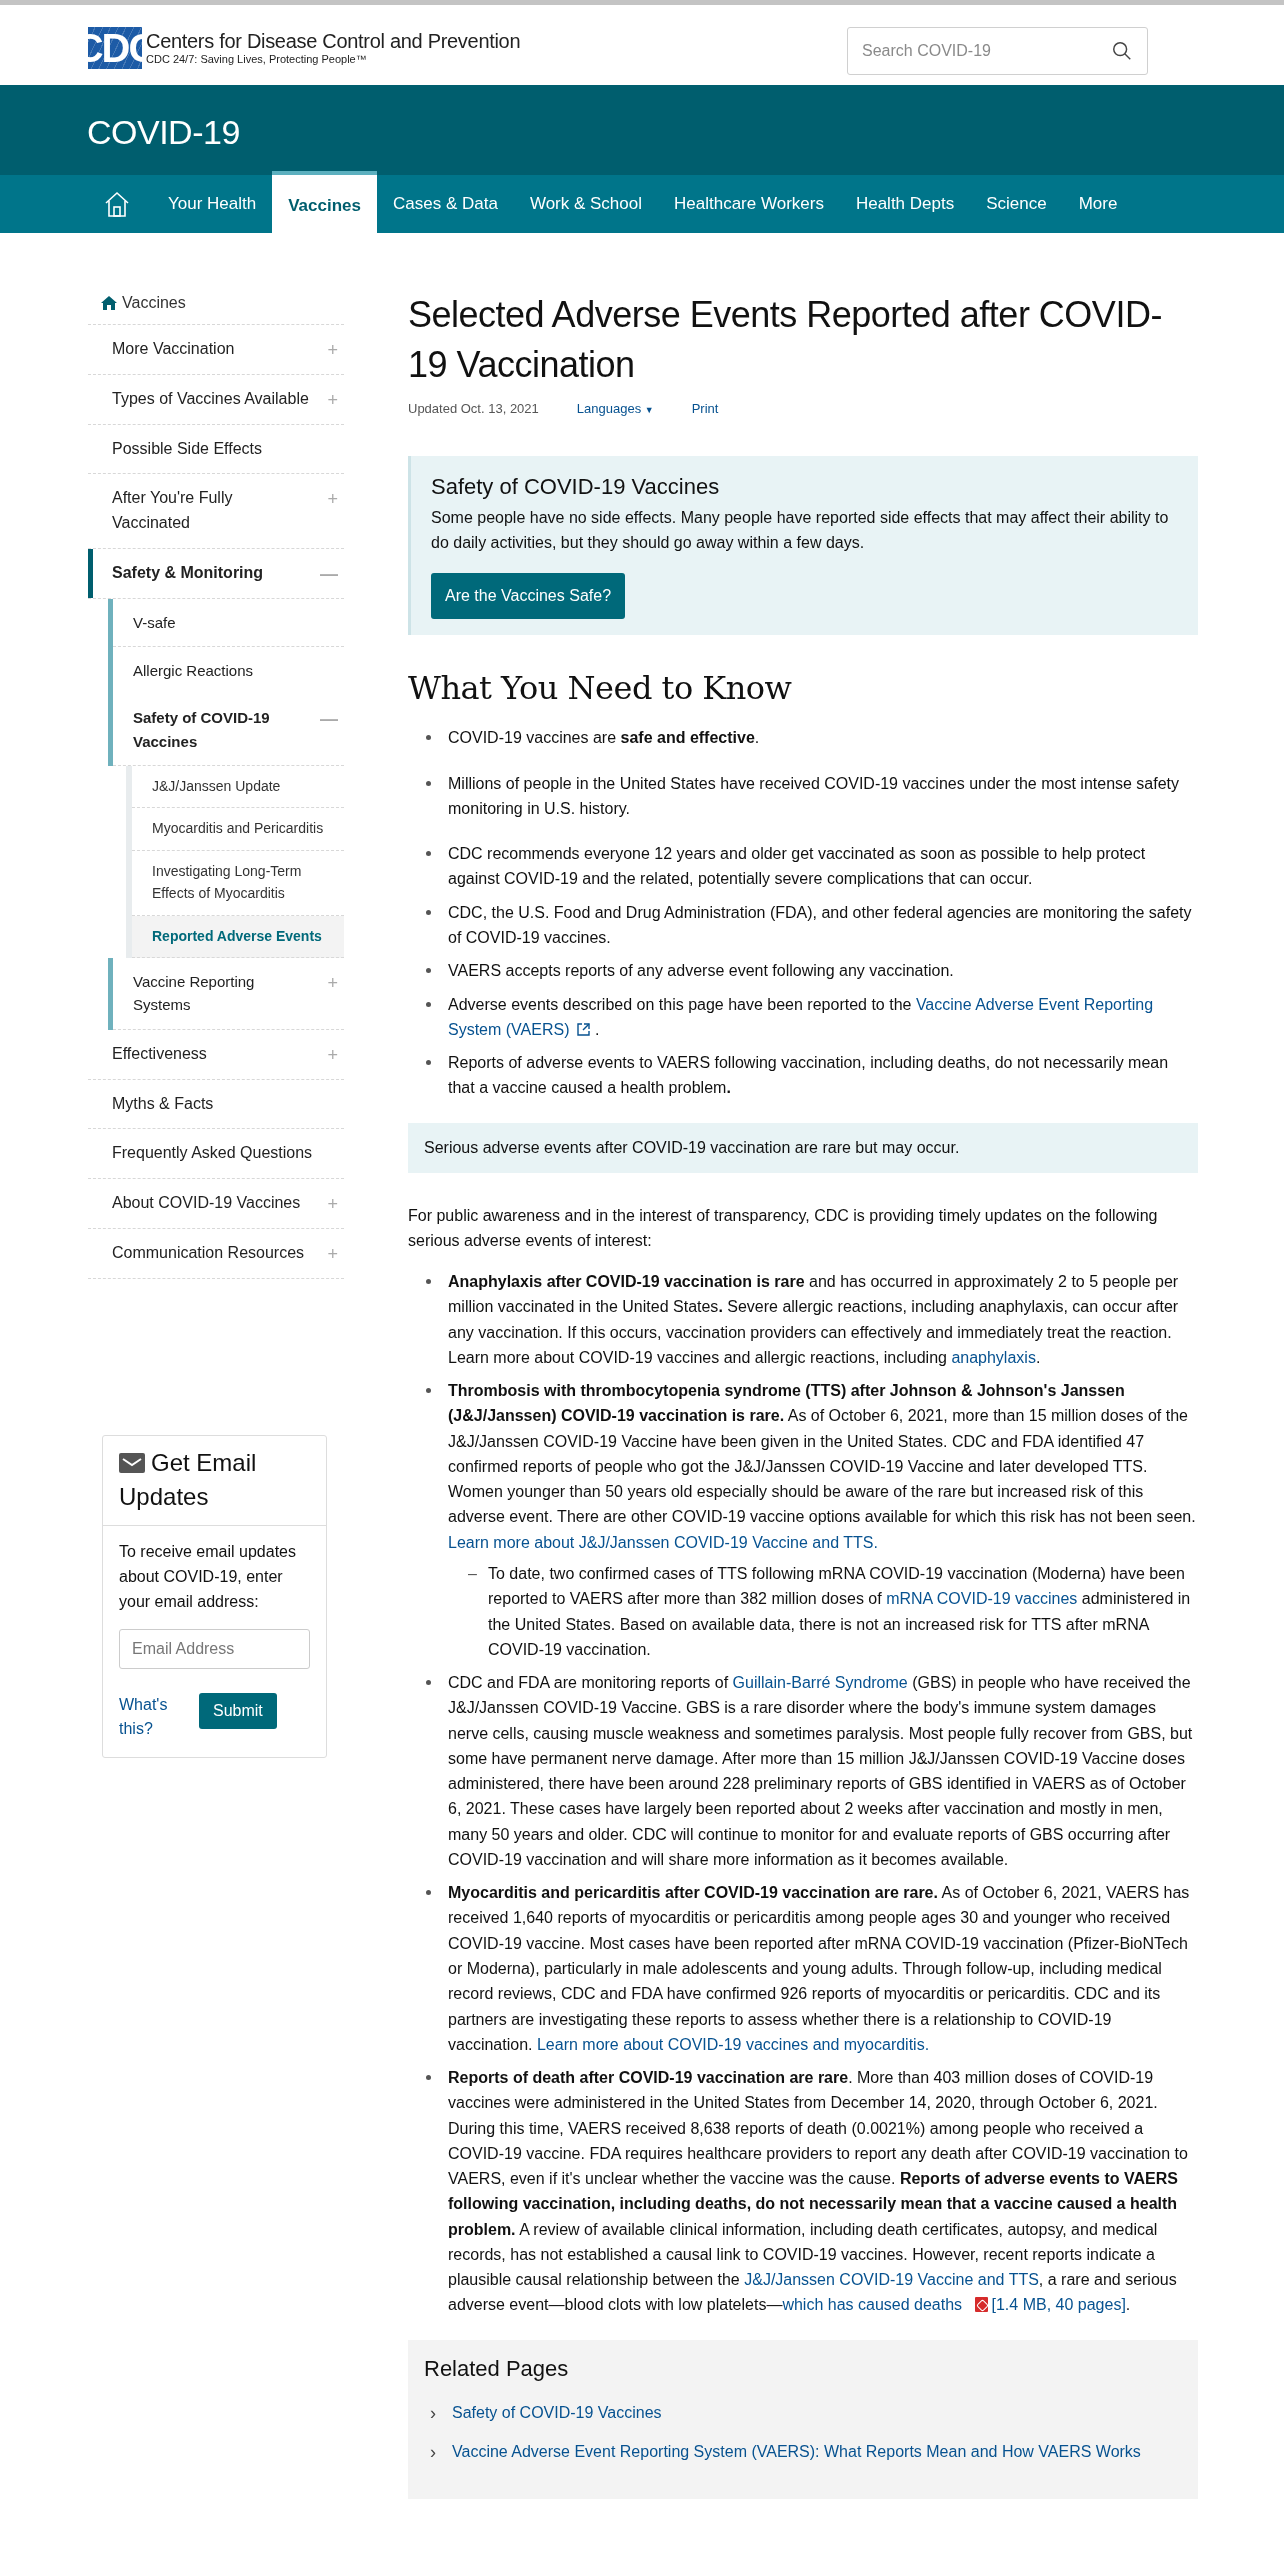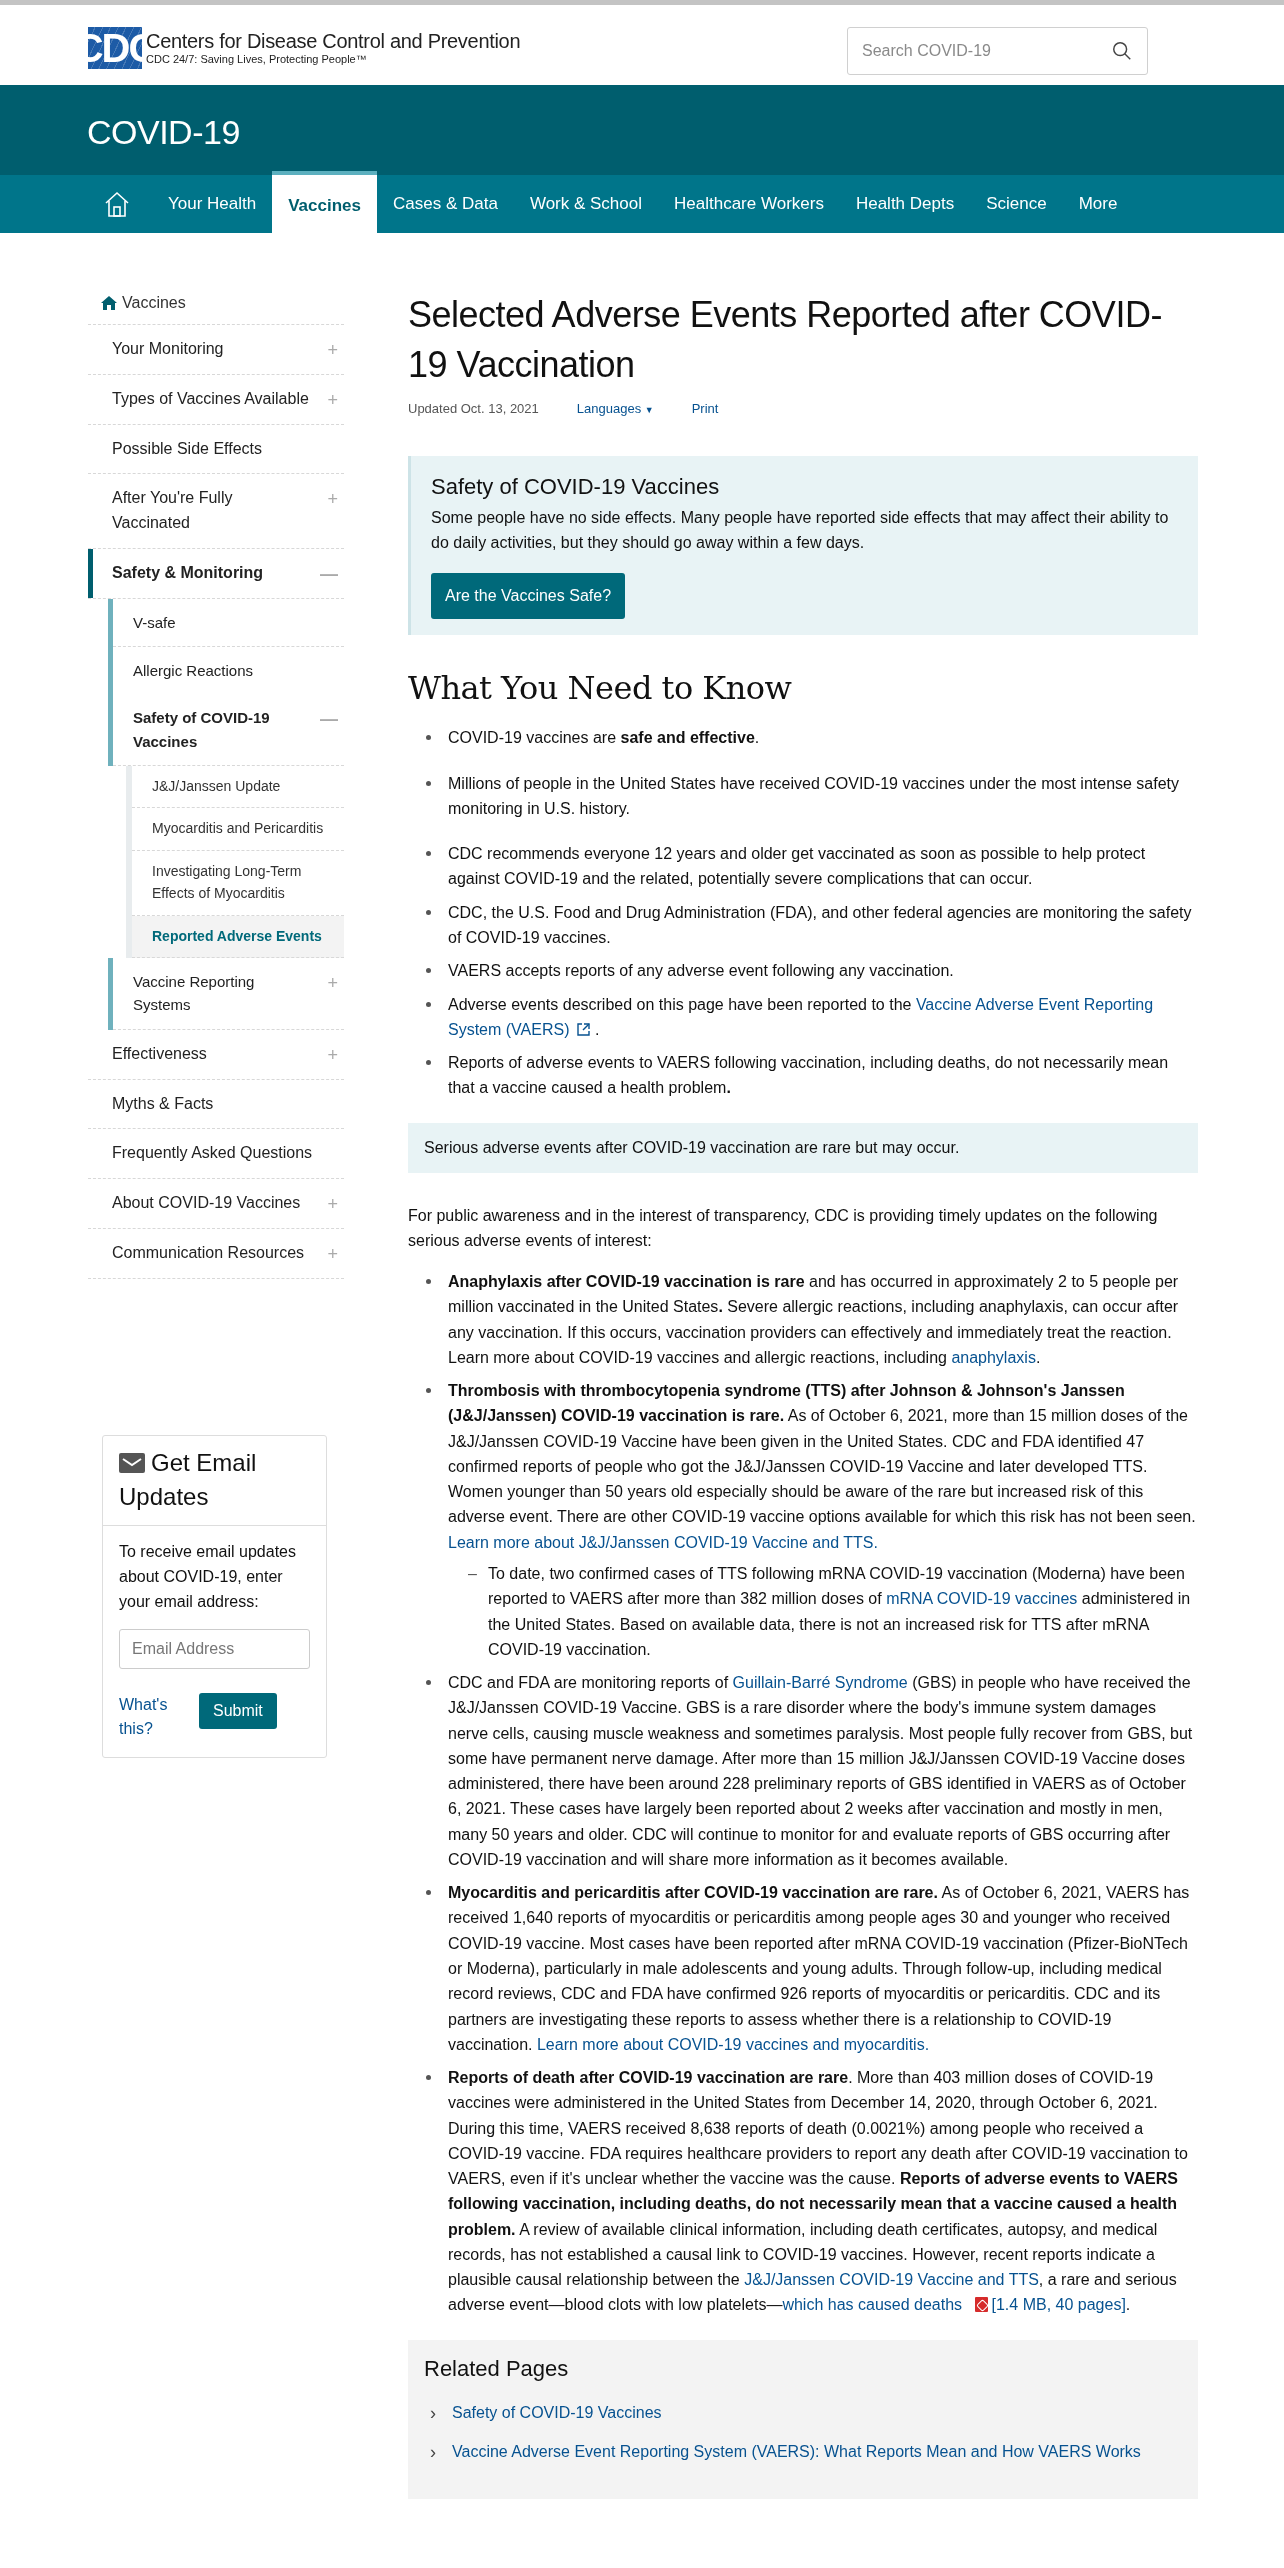--- a/index.html
+++ b/index.html
@@ -121,21 +121,21 @@
   <a class="nav-item">More</a>
 </nav>
 
 <aside class="sidebar">
   <div class="sb-home">
     <svg width="18" height="16" viewBox="0 0 18 16">
         <path d="M9 1 L1 8 H3 V15 H7 V10 H11 V15 H15 V8 H17 Z" fill="#005e6e"></path>
       </svg>
     <span>Vaccines</span>
   </div>
-  <div class="sb-item"><span>Your Monitoring</span><span class="pm">+</span></div>
+  <div class="sb-item"><span>More Vaccination</span><span class="pm">+</span></div>
   <div class="sb-item"><span>Types of Vaccines Available</span><span class="pm">+</span></div>
   <div class="sb-item"><span>Possible Side Effects</span></div>
   <div class="sb-item"><span>After You're Fully Vaccinated</span><span class="pm">+</span></div>
   <div class="sb-item active"><span>Safety &amp; Monitoring</span><span class="pm">—</span></div>
   <div class="sb-sub">
     <div class="sb-item"><span>V-safe</span></div>
     <div class="sb-item" style="border-bottom:none"><span>Allergic Reactions</span></div>
     <div class="sb-item active"><span>Safety of COVID-19 Vaccines</span><span class="pm">—</span></div>
   </div>
   <div class="sb-sub2" style="margin-left:38px">

